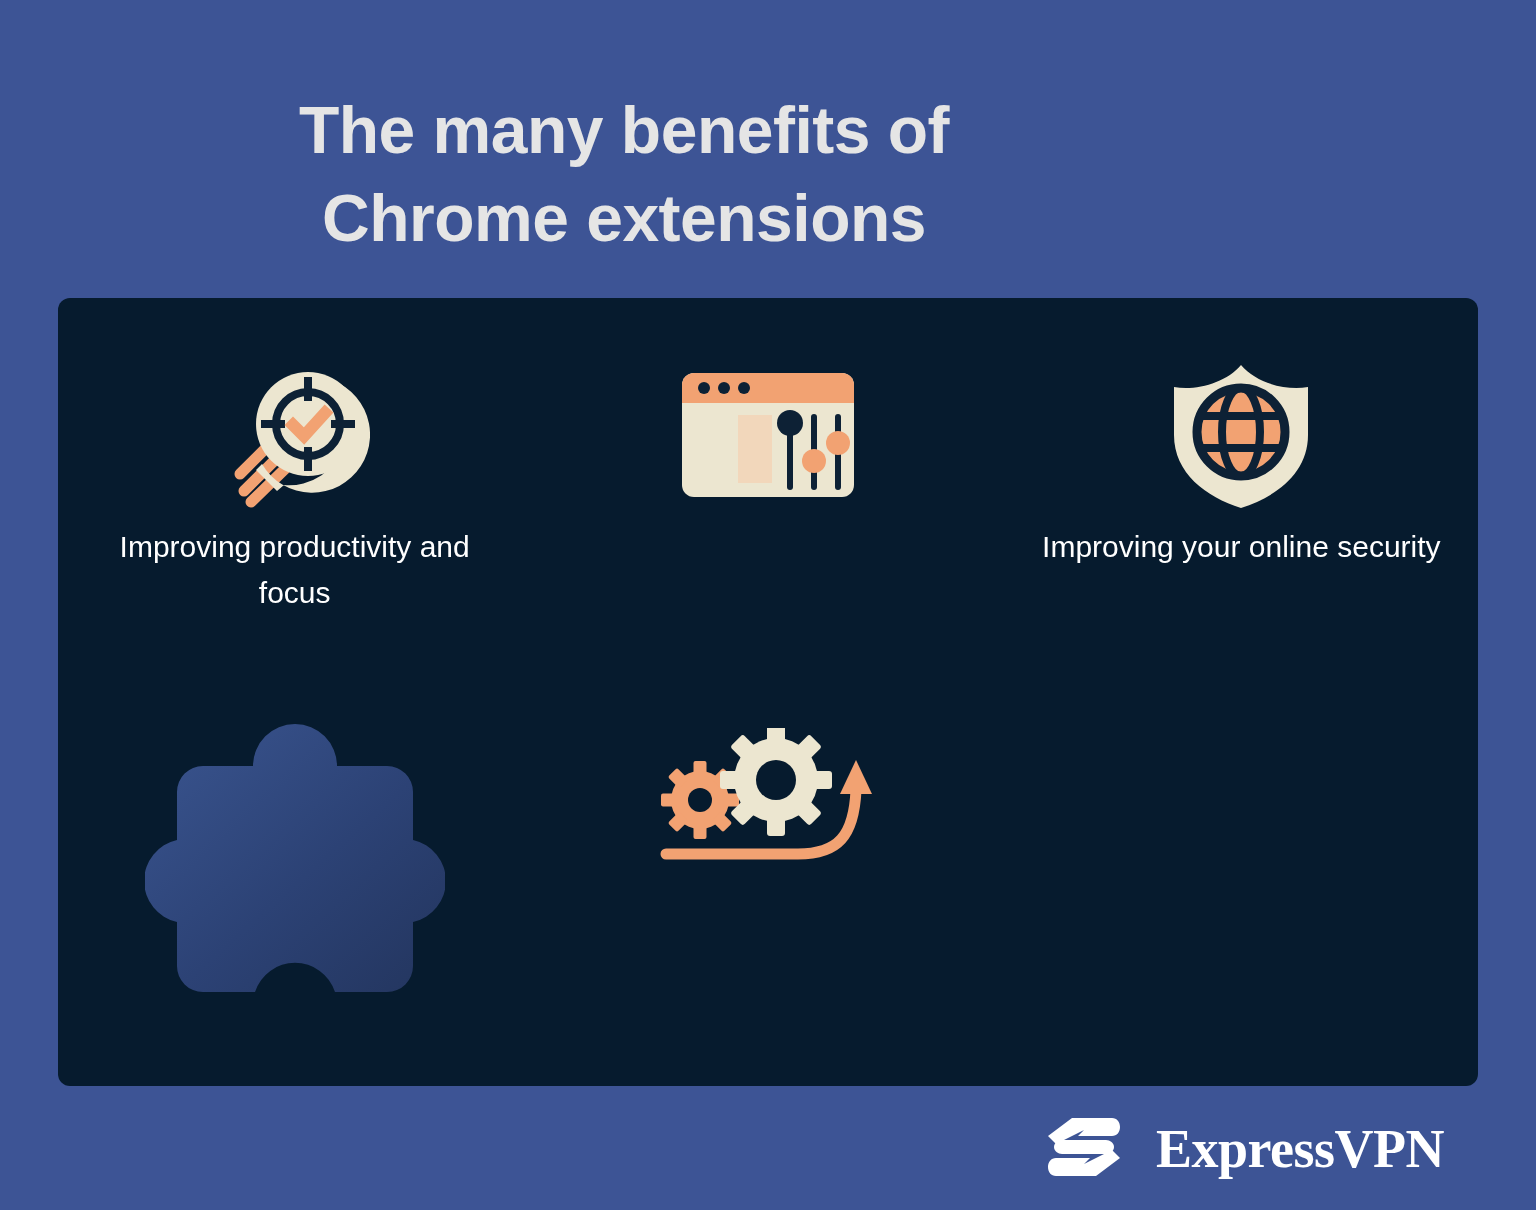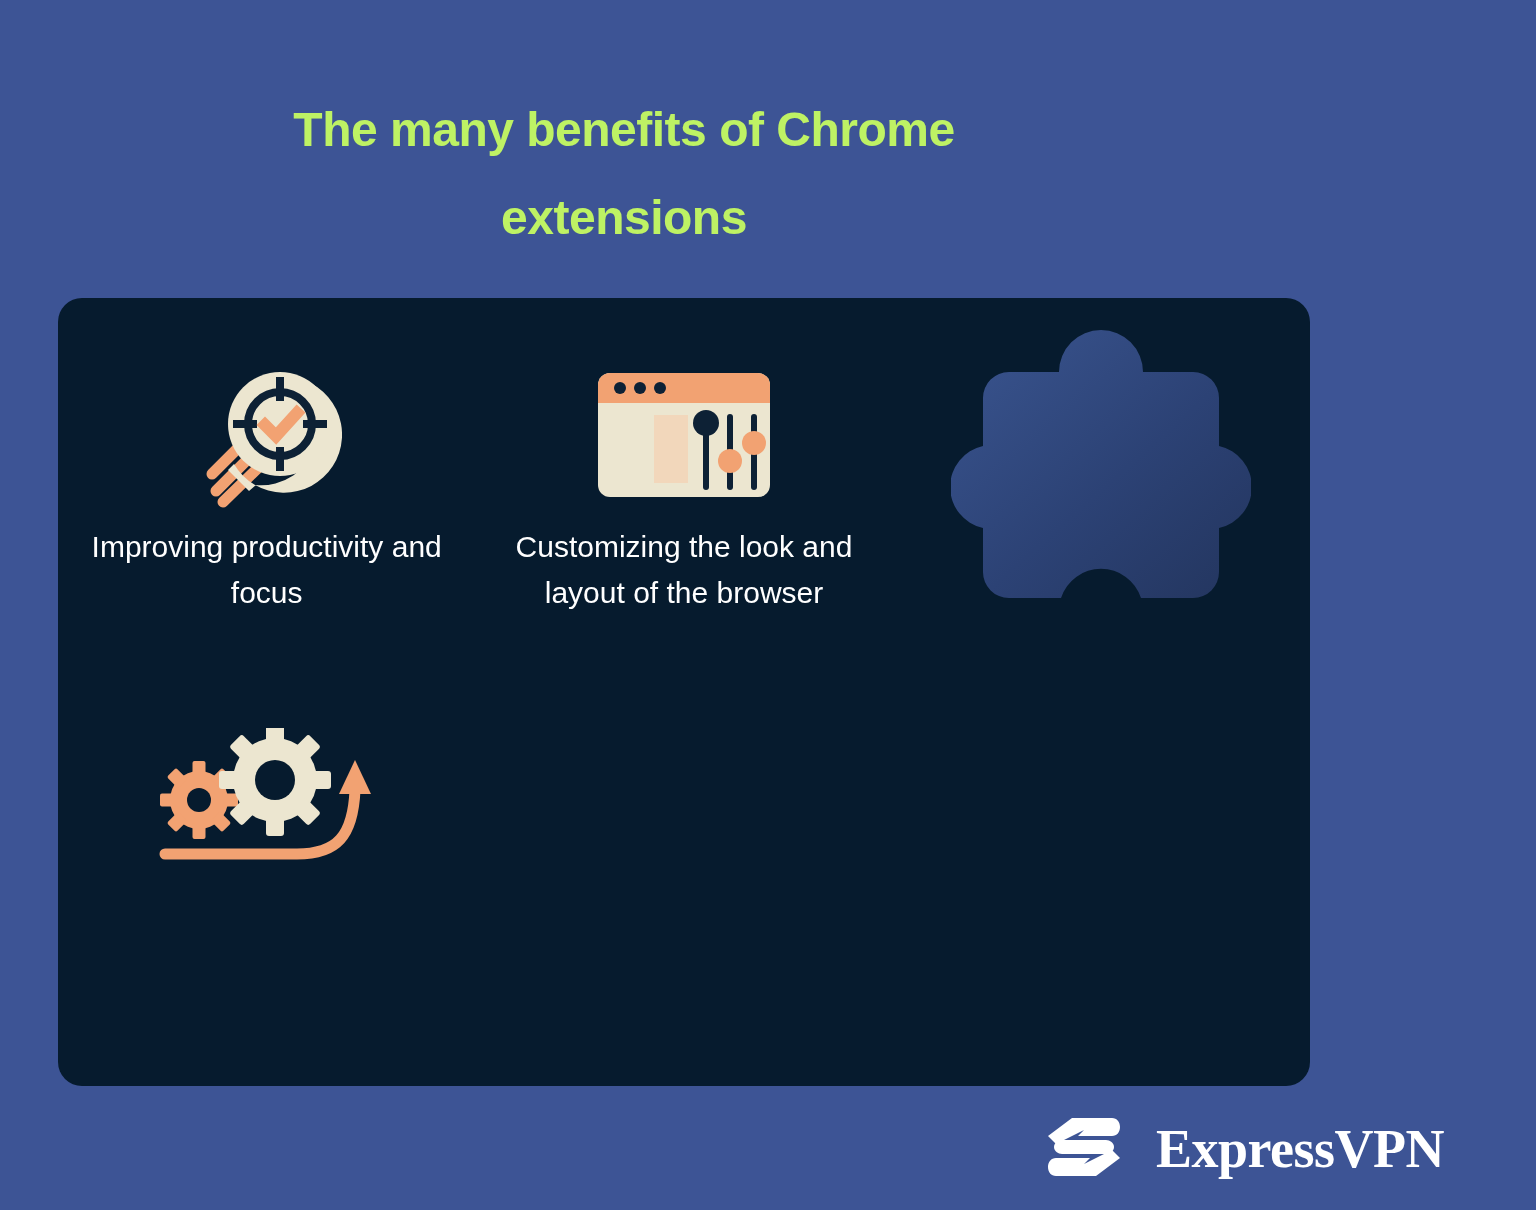--- a/index.html
+++ b/index.html
@@ -16,37 +16,37 @@
     position: relative;
   }
 
   
   .page-title {
     position: absolute;
     top: 86px;
     left: 0;
     width: 1248px;
     text-align: center;
-    color: #bef264;
-    font-size: 48px;
+    color: #e5e5e5;
+    font-size: 66px;
     font-weight: bold;
     line-height: 88px;
     letter-spacing: -0.5px;
     padding: 0 230px;
   }
 
   
   .card {
     position: absolute;
     left: 58px;
     top: 298px;
-    width: 1252px;
+    width: 1420px;
     height: 788px;
     background: #061b2e;
-    border-radius: 24px;
+    border-radius: 12px;
   }
 
   .grid {
     position: absolute;
     inset: 0;
     display: grid;
     grid-template-columns: 1fr 1fr 1fr;
     grid-template-rows: 1fr 1fr;
   }
 
@@ -154,23 +154,38 @@
           <line x1="110" y1="50" x2="110" y2="116" stroke="#0d2135" stroke-width="6" stroke-linecap="round"></line>
           <circle cx="110" cy="52" r="13" fill="#0d2135"></circle>
 
           <line x1="134" y1="46" x2="134" y2="116" stroke="#0d2135" stroke-width="6" stroke-linecap="round"></line>
           <circle cx="134" cy="90" r="12" fill="#f2a272"></circle>
 
           <line x1="158" y1="46" x2="158" y2="116" stroke="#0d2135" stroke-width="6" stroke-linecap="round"></line>
           <circle cx="158" cy="72" r="12" fill="#f2a272"></circle>
         </svg>
       </div>
-      <div class="cell-label">Customizing the look and layout of the browser</div>
-    </div>
-
+    </div>
+
+    <div class="cell cell-r1">
+      <div class="icon-wrap">
+        <svg width="146" height="150" viewBox="0 0 146 150" aria-hidden="true">
+
+          <path d="M73 4 C58 22 28 30 6 26 L6 74 C6 112 38 136 73 147 C108 136 140 112 140 74 L140 26 C118 30 88 22 73 4 Z" fill="#ece6d0"></path>
+
+          <circle cx="73" cy="71" r="44" fill="#f2a272" stroke="#0d2135" stroke-width="9"></circle>
+          <g fill="none" stroke="#0d2135" stroke-width="8">
+            <line x1="31" y1="55" x2="115" y2="55"></line>
+            <line x1="31" y1="87" x2="115" y2="87"></line>
+            <ellipse cx="73" cy="71" rx="19" ry="44"></ellipse>
+          </g>
+        </svg>
+      </div>
+      <div class="cell-label">Improving your online security</div>
+    </div>
 
 
     <div class="cell cell-r2 cell-puzzle">
       <div class="icon-wrap">
         <svg width="300" height="288" viewBox="0 0 300 288" aria-hidden="true">
           <defs>
             <linearGradient id="puzzleGrad" x1="0" y1="0" x2="1" y2="1">
               <stop offset="0%" stop-color="#3a5590"></stop>
               <stop offset="55%" stop-color="#2c4275"></stop>
               <stop offset="100%" stop-color="#23355e"></stop>

